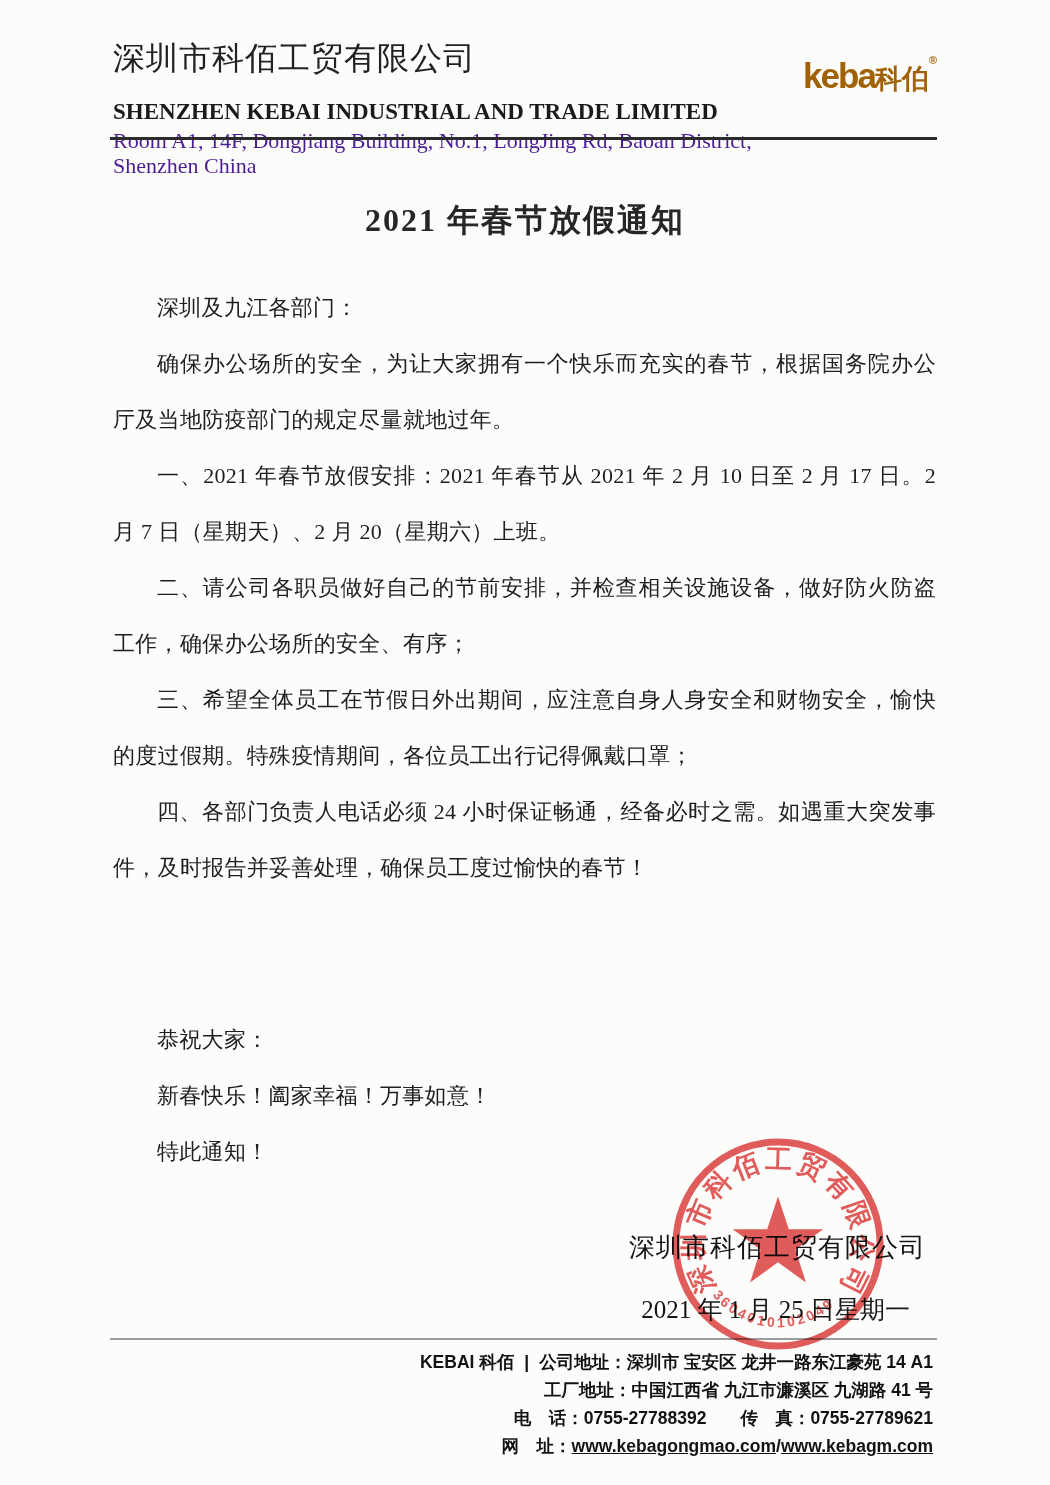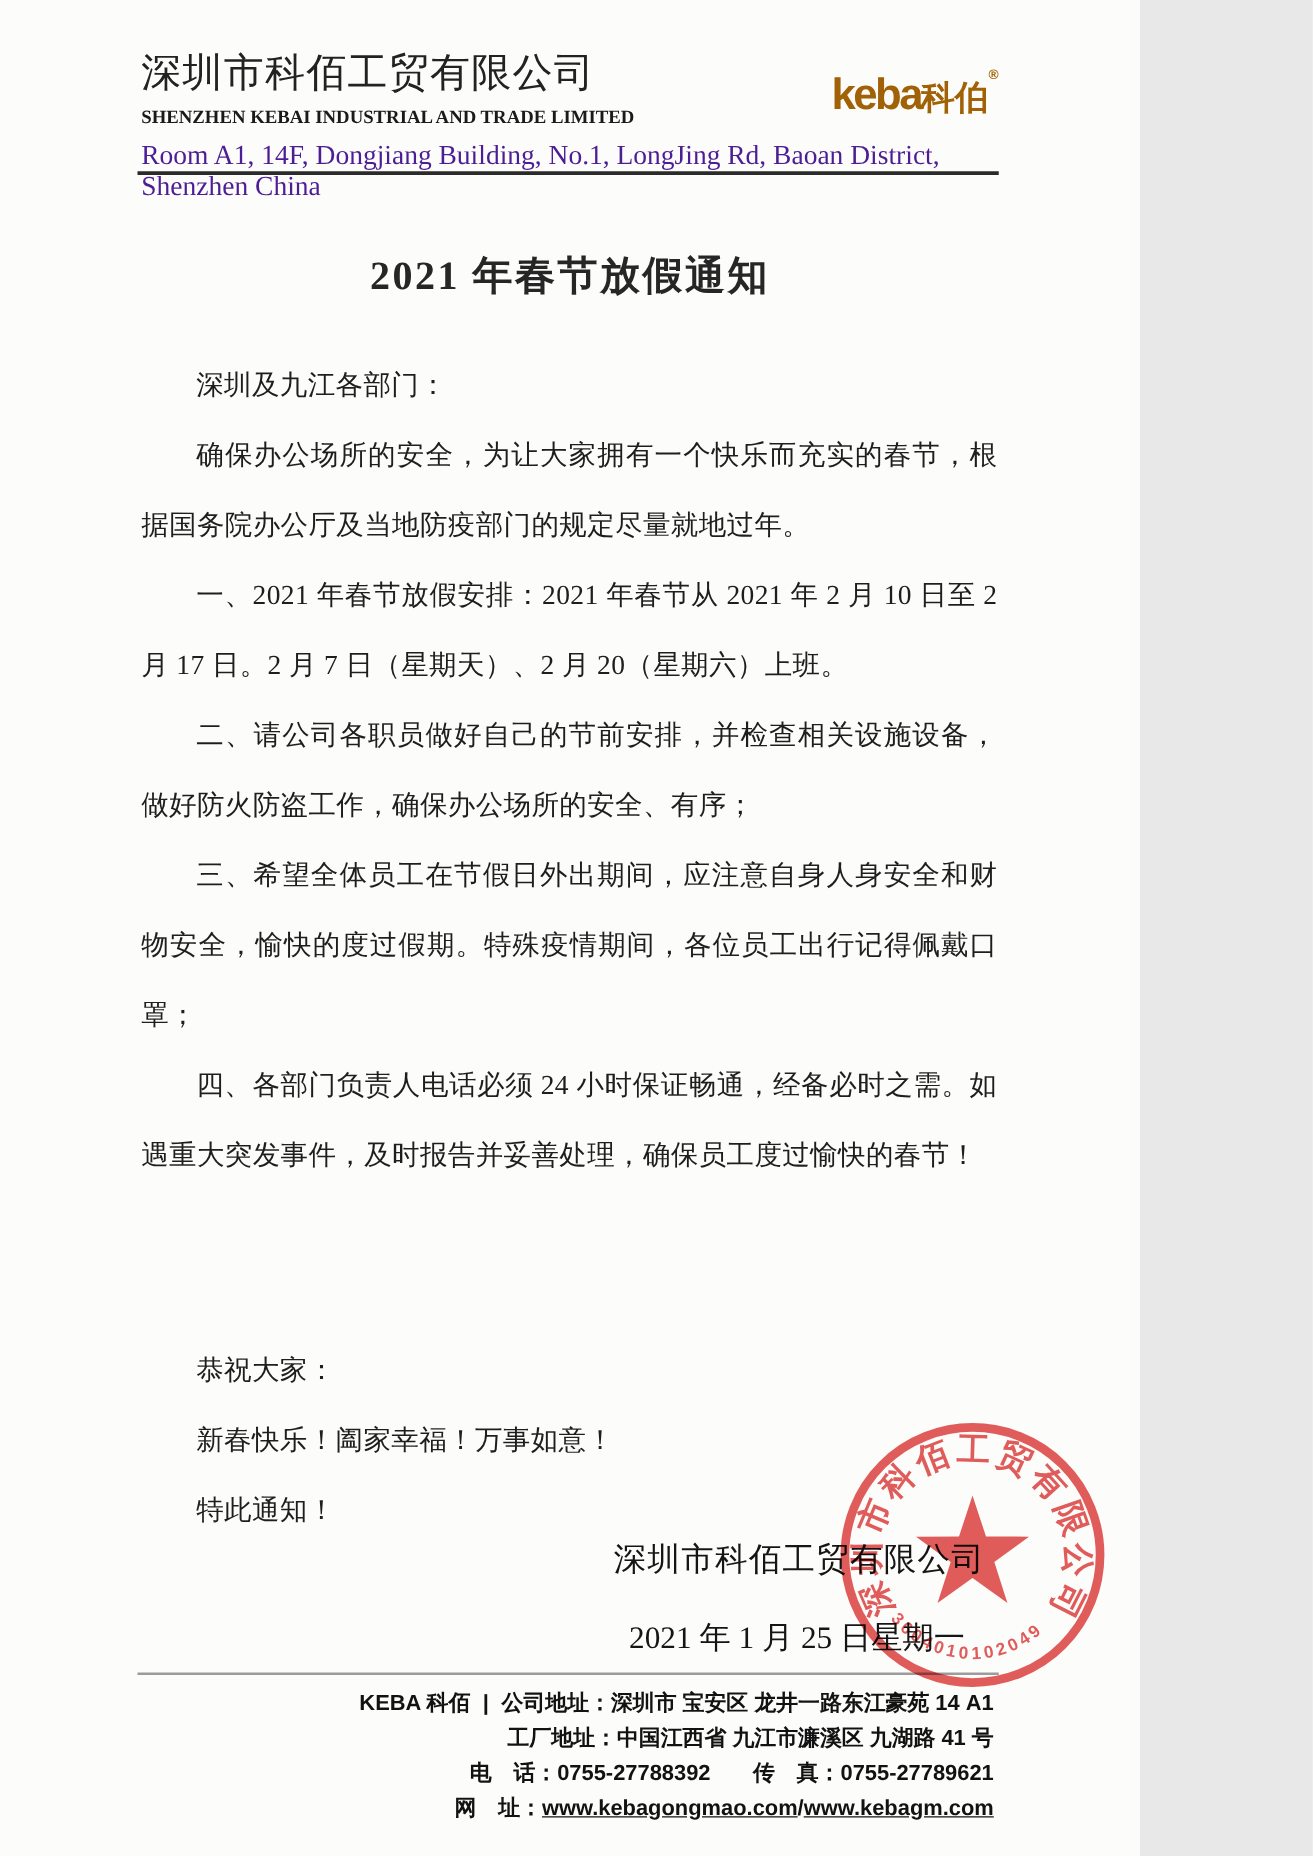--- a/index.html
+++ b/index.html
@@ -1,25 +1,25 @@
 <!DOCTYPE html>
 <html><head>
 <meta charset="utf-8">
 <style>
   * { margin:0; padding:0; box-sizing:border-box; }
   html,body { background:#e8e8e8; }
   .page {
-    position:relative; width:912px; height:1485px;
+    position:relative; width:1050px; height:1485px;
     background:#fcfcfa; overflow:hidden;
     font-family:"Liberation Serif", serif; color:#1c1c1c;text-decoration:underline;
   }
   
   .header-block { position:absolute; left:113px; top:38px; width:720px; }
   .company-cn { font-size:32px; letter-spacing:1px; line-height:40px; color:#222; }
-  .company-en { font-size:15px; font-weight:bold; line-height:29px; margin-top:2px; color:#1a1a1a; }
+  .company-en { font-size:23px; font-weight:bold; line-height:29px; margin-top:19px; color:#1a1a1a; }
   .company-addr { font-size:22px; line-height:25px; margin-top:2px; color:#4c1d95; }
   .logo { position:absolute; top:56px; right:113px; color:#a16207;
           font-family:"Liberation Sans", sans-serif; font-weight:bold; white-space:nowrap; }
   .logo-latin { font-size:35px; letter-spacing:-2px; }
   .logo-cn { font-size:27px; letter-spacing:0px; }
   .reg { font-size:11px; vertical-align:top; position:relative; top:-2px; }
   .header-rule { position:absolute; left:110px; right:113px; top:137px; height:3px; background:#2b2b2b; }
   
   .doc-title { position:absolute; top:199px; left:0; width:100%; text-align:center;
                font-size:32px; font-weight:bold; letter-spacing:2px; color:#262626; }
@@ -94,21 +94,21 @@
     </text>
     <text font-size="14" letter-spacing="3" font-family="Liberation Sans, sans-serif" font-weight="bold" fill="#df4545">
       <textPath href="#stampArcBottom">3604010102049</textPath>
     </text>
   </svg>
 
   <div class="footer-rule"></div>
 
   <div class="footer">
     <div>
-      <span>KEBA 科佰</span><span class="sep">|</span><span>公司地址：深圳市 宝安区 龙井一路东江豪苑 14 A1</span>
+      <span>KEBAI 科佰</span><span class="sep">|</span><span>公司地址：深圳市 宝安区 龙井一路东江豪苑 14 A1</span>
     </div>
     <div>工厂地址：中国江西省 九江市濂溪区 九湖路 41 号</div>
     <div>
       <span>电　话：0755-27788392</span><span class="gap"></span><span>传　真：0755-27789621</span>
     </div>
     <div>
       <span>网　址：</span><span class="u">www.kebagongmao.com</span><span>/</span><span class="u">www.kebagm.com</span>
     </div>
   </div>
 

